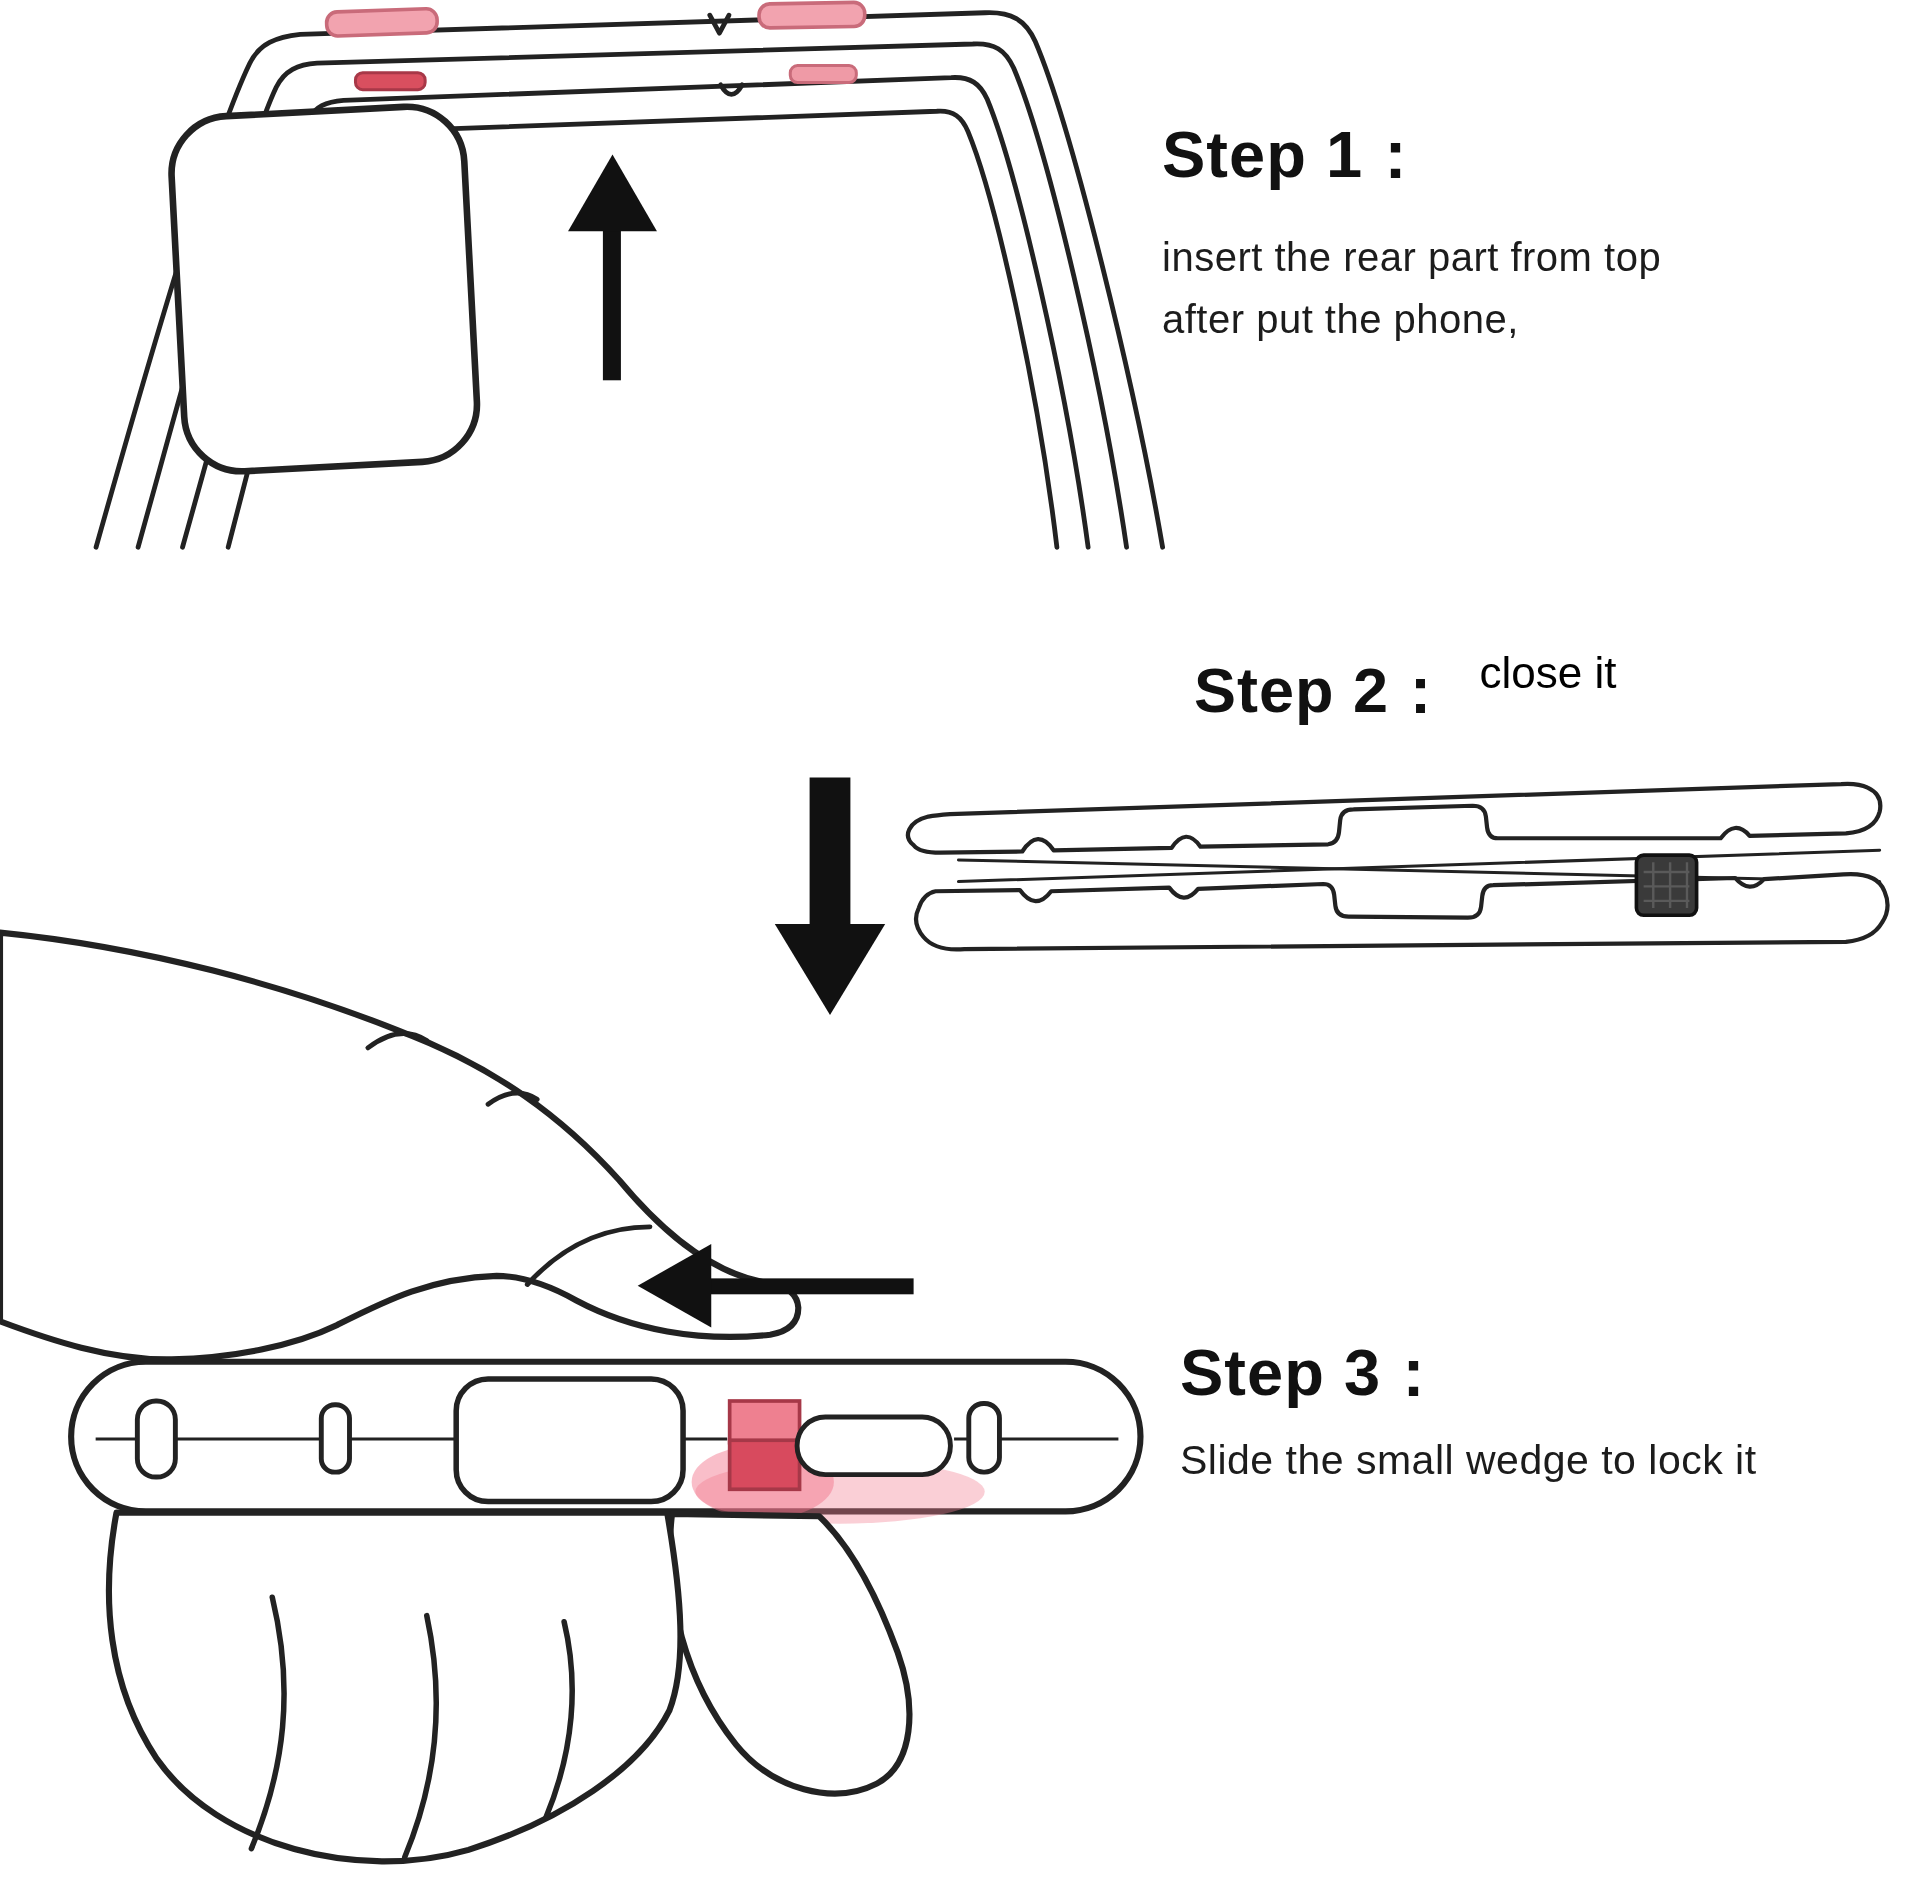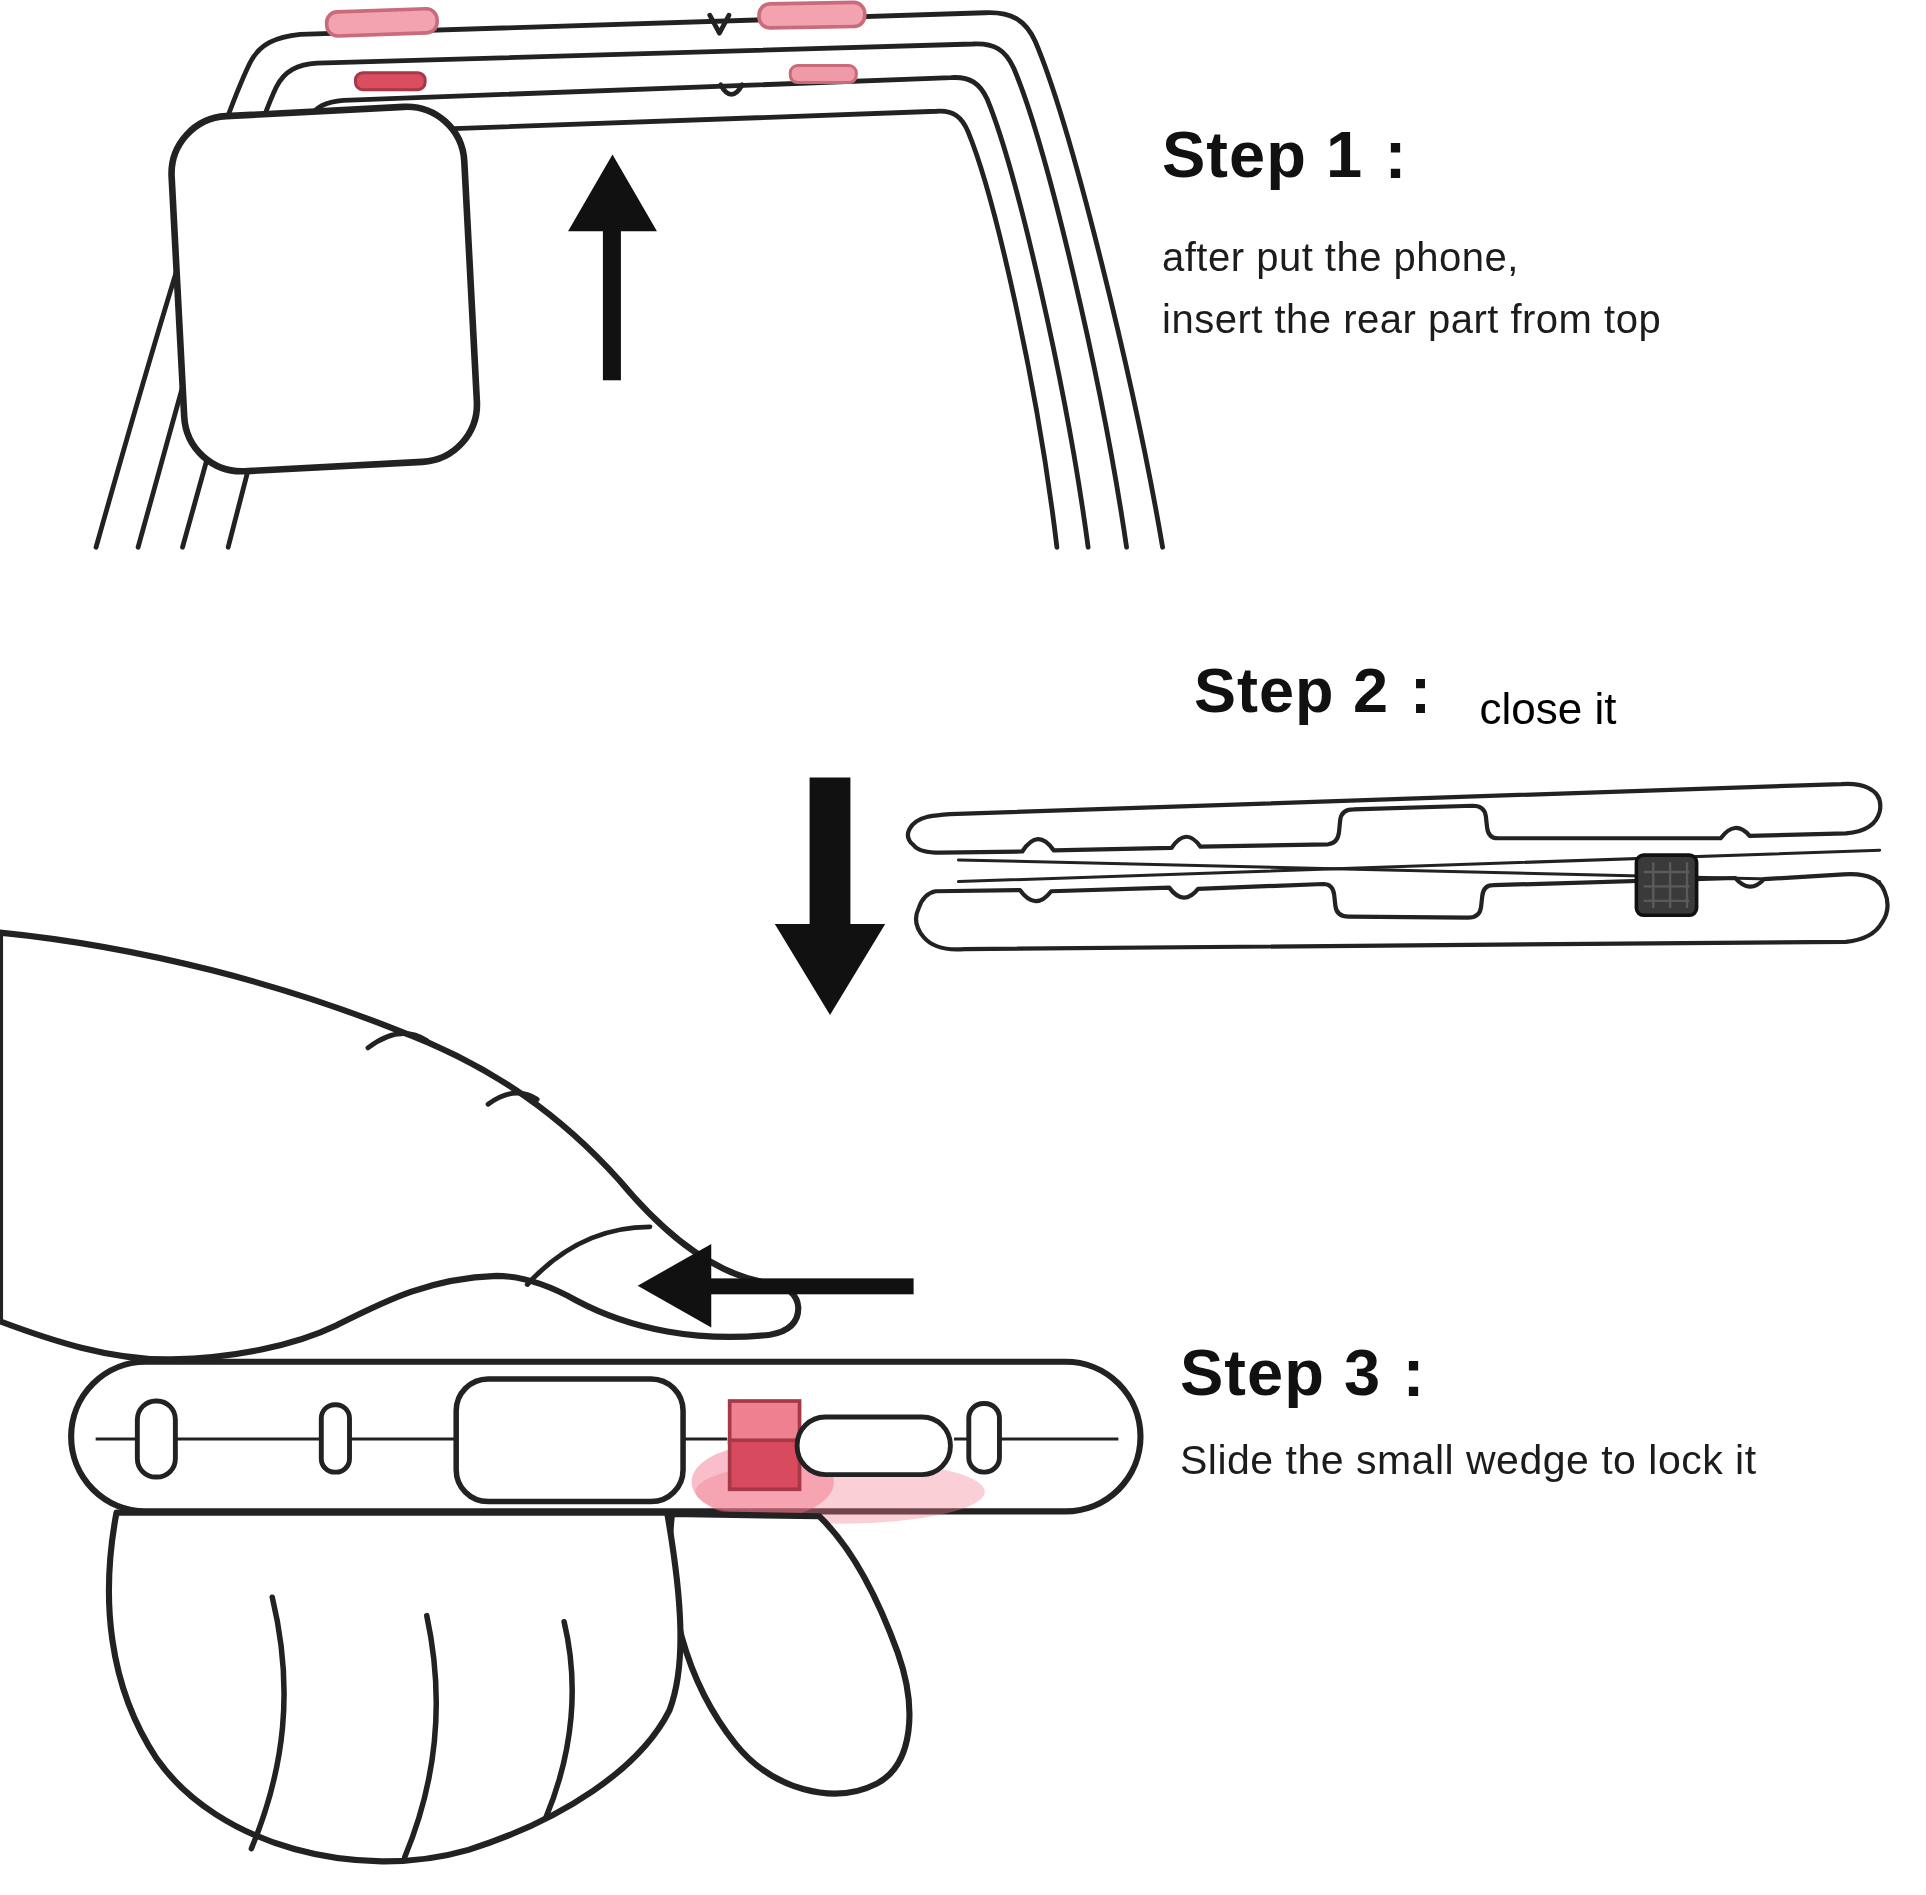--- a/index.html
+++ b/index.html
@@ -1,21 +1,21 @@
 <!DOCTYPE html>
 <html style="font-size:7.7px"><head>
 <meta charset="utf-8">
 <style>
   html,body{margin:0;padding:0;background:#ffffff;}
   body{font-family:"Liberation Sans","DejaVu Sans",sans-serif;color:#1a1a1a;}
   #canvas{position:relative;width:1926px;height:1895px;background:#ffffff;overflow:hidden;}
   .abs{position:absolute;}
   .step-heading{font-weight:700;font-size:65px;letter-spacing:1px;color:#111;}
   .step-body{font-size:40px;line-height:1.55;color:#1c1c1c;letter-spacing:0.5px;}
-  .step2-row{display:flex;align-items:flex-end;gap:26.5px;}
+  .step2-row{display:flex;align-items:flex-start;gap:26.5px;}
   .step2-note{font-size:44px;color:#000000;}
   .center{text-align:left;}
   svg{display:block;}
 </style>
 </head>
 <body>
 
 <div id="canvas">
 
   <svg class="abs" style="left:48px;top:0px;" width="1117" height="554" viewBox="0 0 930 460">
@@ -47,22 +47,22 @@
 
     <g fill="#111">
       <rect x="462" y="178" width="15" height="138"></rect>
       <polygon points="470,128 433,192 507,192"></polygon>
     </g>
   </svg>
 
   <div class="abs" style="left:1162px;top:111px;width:722px;">
     <div class="step-heading">Step 1：</div>
     <div class="step-body" style="margin-top:26.5px;">
+      <div>insert the rear part from top</div>
       <div>after put the phone,</div>
-      <div>insert the rear part from top</div>
     </div>
   </div>
 
   <div class="abs step2-row" style="left:1194px;top:648px;">
     <div class="step-heading" style="font-size:63px;">Step 2：</div>
     <div class="step2-note">close it</div>
   </div>
 
   <svg class="abs" style="left:770px;top:770px;" width="120" height="255" viewBox="0 0 100 200">
     <g fill="#111">

